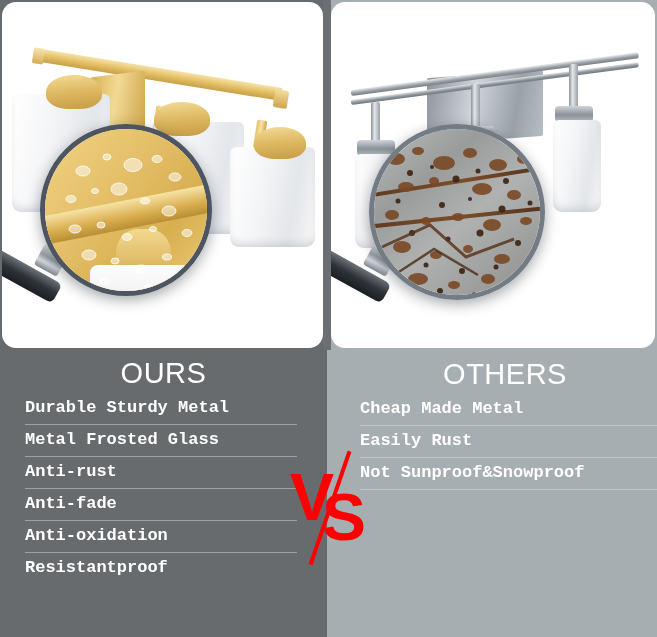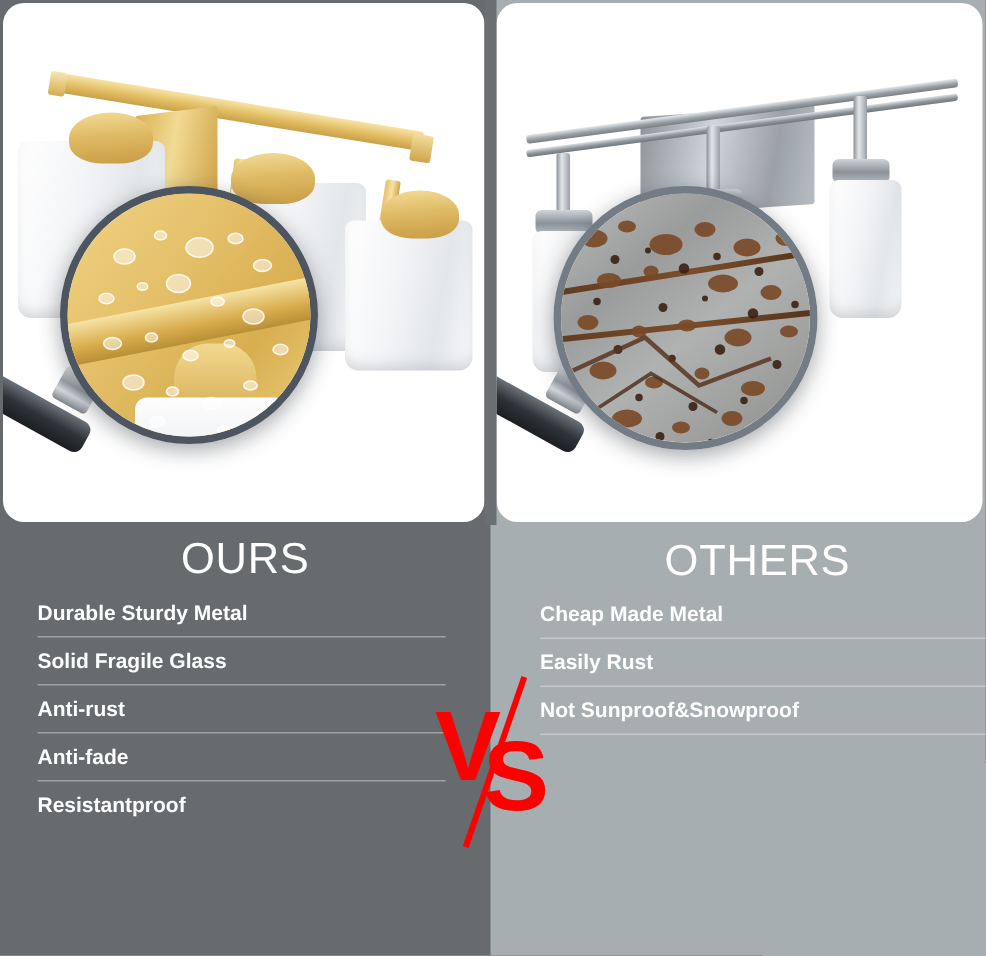--- a/index.html
+++ b/index.html
@@ -171,22 +171,22 @@
 
   .col-title {
     text-align:center; color:#ffffff; font-size:29px; font-weight:400;
     letter-spacing:.5px; line-height:1.05; padding-top:6px;
   }
   #col-others .col-title { padding-top:7px; }
 
   .feature-list { margin-top:5px; }
   .feature-row { position:relative; }
   .feature-text {
-    color:#ffffff; font-size:14px; font-weight:bold;
-    line-height:30px; white-space:nowrap;
+    color:#ffffff; font-size:17px; font-weight:bold;
+    line-height:30px; white-space:nowrap;font-family:Liberation Mono, monospace;
   }
   #col-ours .feature-text   { padding-left:25px; }
   #col-others .feature-text { padding-left:33px; }
 
   .rule { height:1px; margin-top:1px; }
   #col-ours .rule   { margin-left:25px; margin-right:30px; background:#9ea2a5; }
   #col-others .rule { margin-left:33px; margin-right:8px;  background:#c3c8cb; }
 
   
   #vs-badge {
@@ -354,29 +354,33 @@
 <div id="card-divider"></div>
 
 <div class="col" id="col-ours">
   <div class="col-title">OURS</div>
   <div class="feature-list">
     <div class="feature-row">
       <div class="feature-text">Durable Sturdy Metal</div>
       <div class="rule"></div>
     </div>
     <div class="feature-row">
-      <div class="feature-text">Solid Fragile Glass</div>
+      <div class="feature-text">Metal Frosted Glass</div>
       <div class="rule"></div>
     </div>
     <div class="feature-row">
       <div class="feature-text">Anti-rust</div>
       <div class="rule"></div>
     </div>
     <div class="feature-row">
       <div class="feature-text">Anti-fade</div>
+      <div class="rule"></div>
+    </div>
+    <div class="feature-row">
+      <div class="feature-text">Anti-oxidation</div>
       <div class="rule"></div>
     </div>
     <div class="feature-row">
       <div class="feature-text">Resistantproof</div>
     </div>
   </div>
 </div>
 
 <div class="col" id="col-others">
   <div class="col-title">OTHERS</div>

